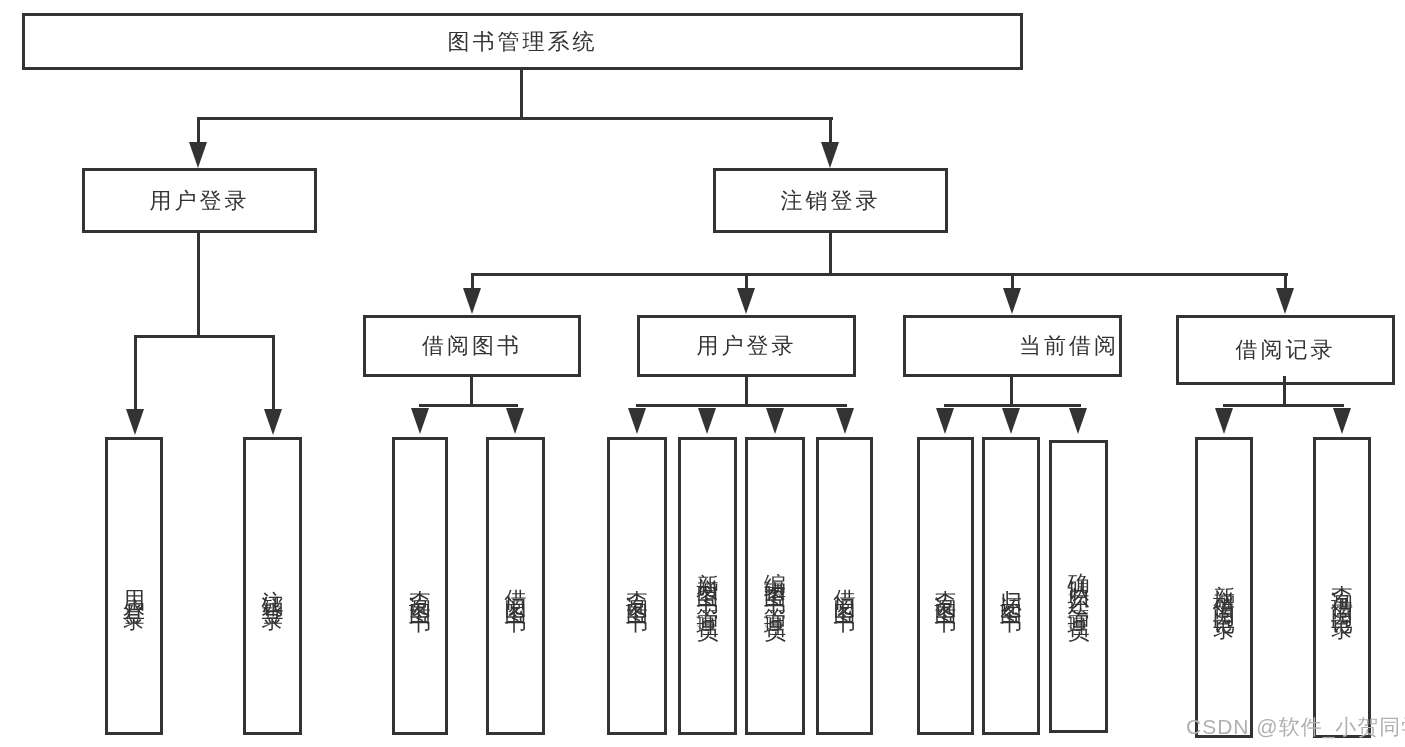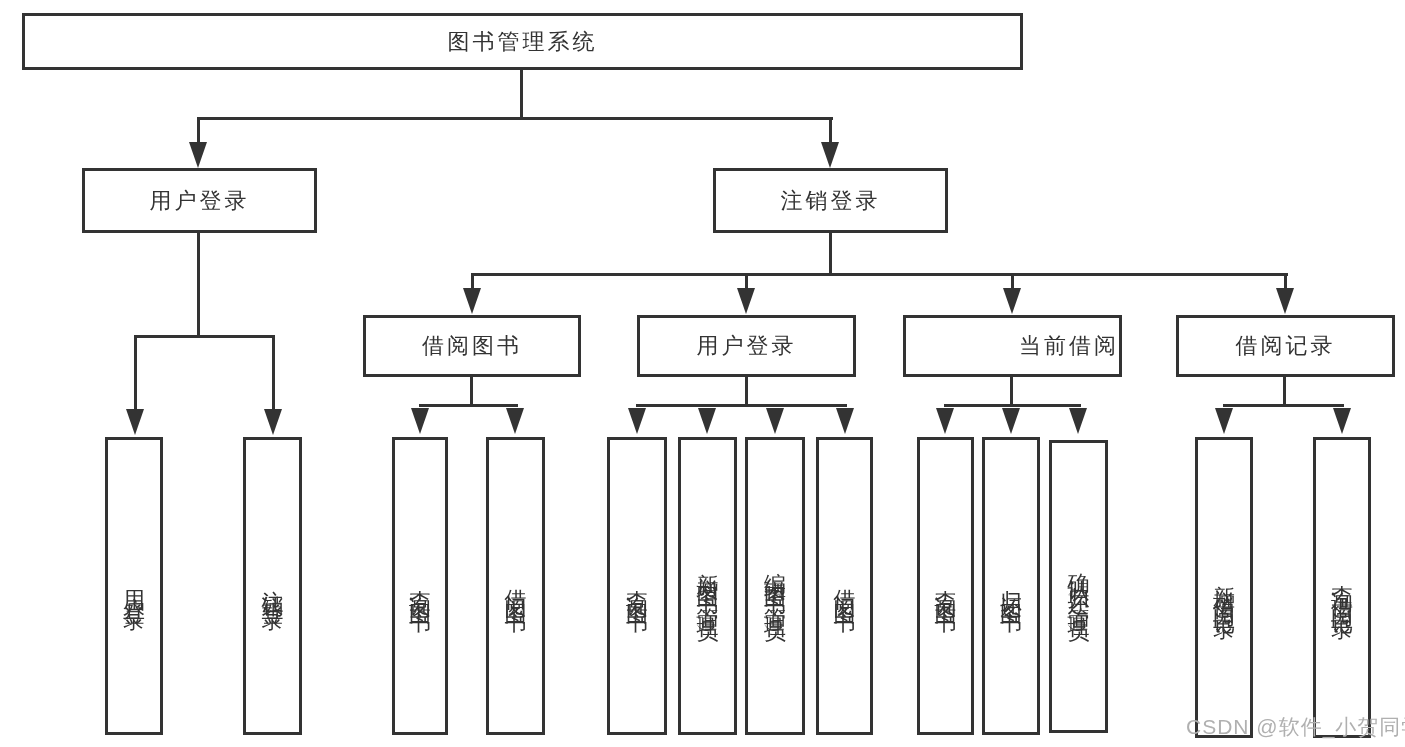--- a/index.html
+++ b/index.html
@@ -95,21 +95,21 @@
 
   <div class="box" style="left:363px;top:315px;width:218px;height:62px;">
     <span>借阅图书</span>
   </div>
   <div class="box" style="left:637px;top:315px;width:219px;height:62px;">
     <span>用户登录</span>
   </div>
   <div class="box" style="left:903px;top:315px;width:219px;height:62px;justify-content:flex-end;">
     <span>当前借阅</span>
   </div>
-  <div class="box" style="left:1176px;top:315px;width:219px;height:62px;justify-content:center;">
+  <div class="box" style="left:1176px;top:315px;width:219px;height:70px;justify-content:center;">
     <span>借阅记录</span>
   </div>
 
   <div class="line" style="left:470px;top:376px;width:3px;height:31px;"></div>
   <div class="line" style="left:419px;top:404px;width:99px;height:3px;"></div>
   <div class="arrow" style="left:411px;top:408px;"></div>
   <div class="arrow" style="left:506px;top:408px;"></div>
 
   <div class="line" style="left:745px;top:376px;width:3px;height:31px;"></div>
   <div class="line" style="left:636px;top:404px;width:211px;height:3px;"></div>

